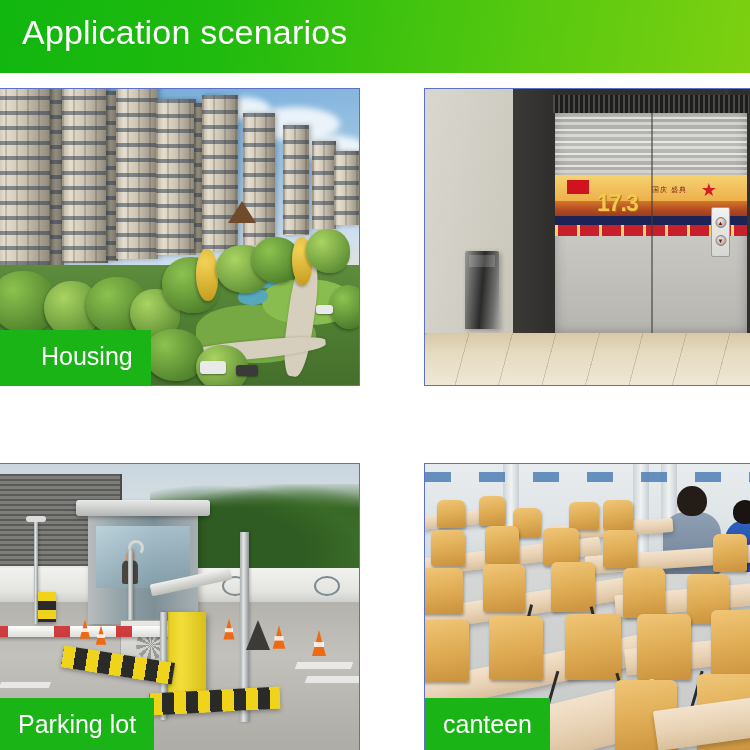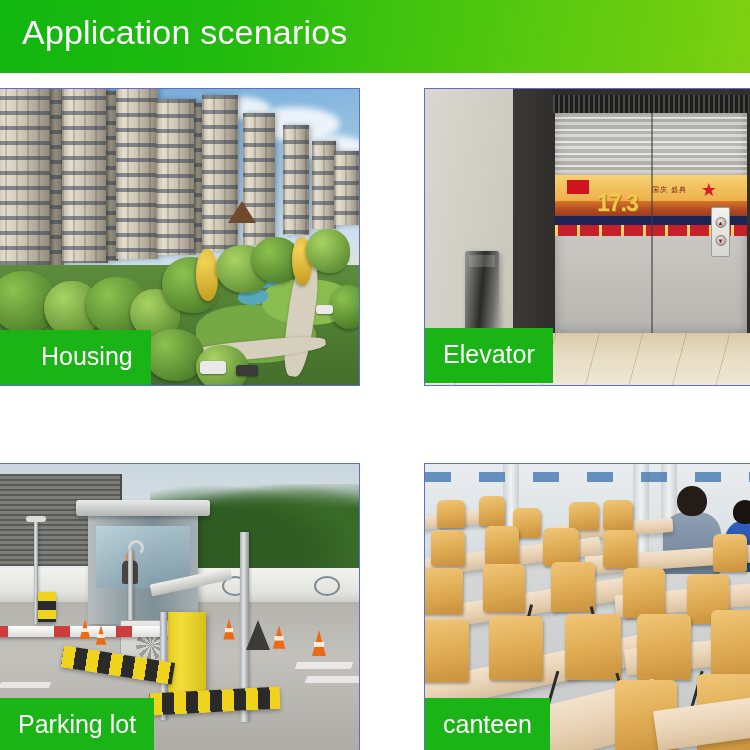--- a/index.html
+++ b/index.html
@@ -452,21 +452,20 @@
           <span>▲</span>
         </div>
         <div class="callbtn down">
           <span>▼</span>
         </div>
       </div>
 
       <div class="bin"></div>
       <div class="floor2"></div>
 
-      <div class="chip p2">Elevator</div>
     </div>
   </div>
 
   <div class="card c3">
     <div class="scene">
       <div class="sky3"></div>
       <div class="treeline"></div>
       <div class="bldg3"></div>
 
       <div class="wall3">

